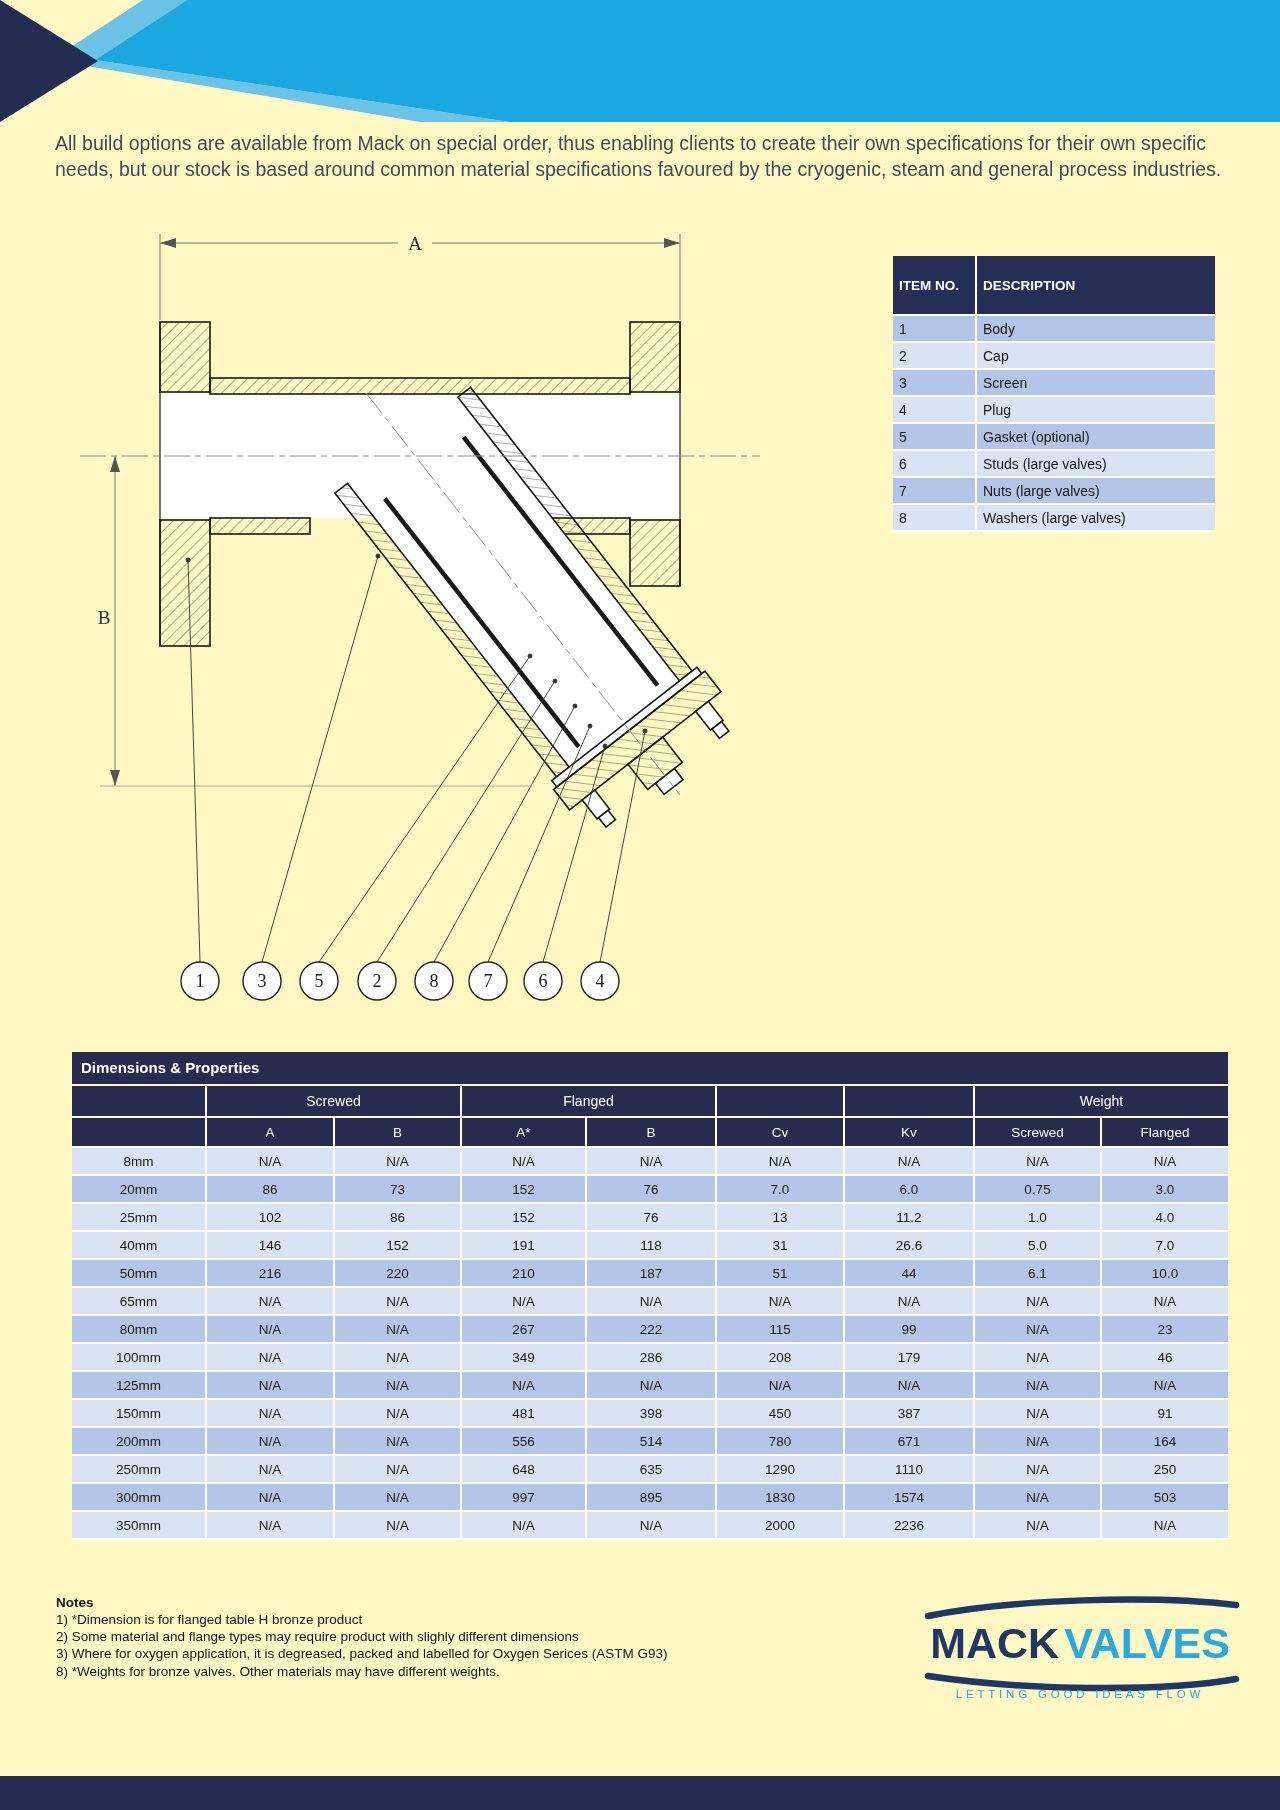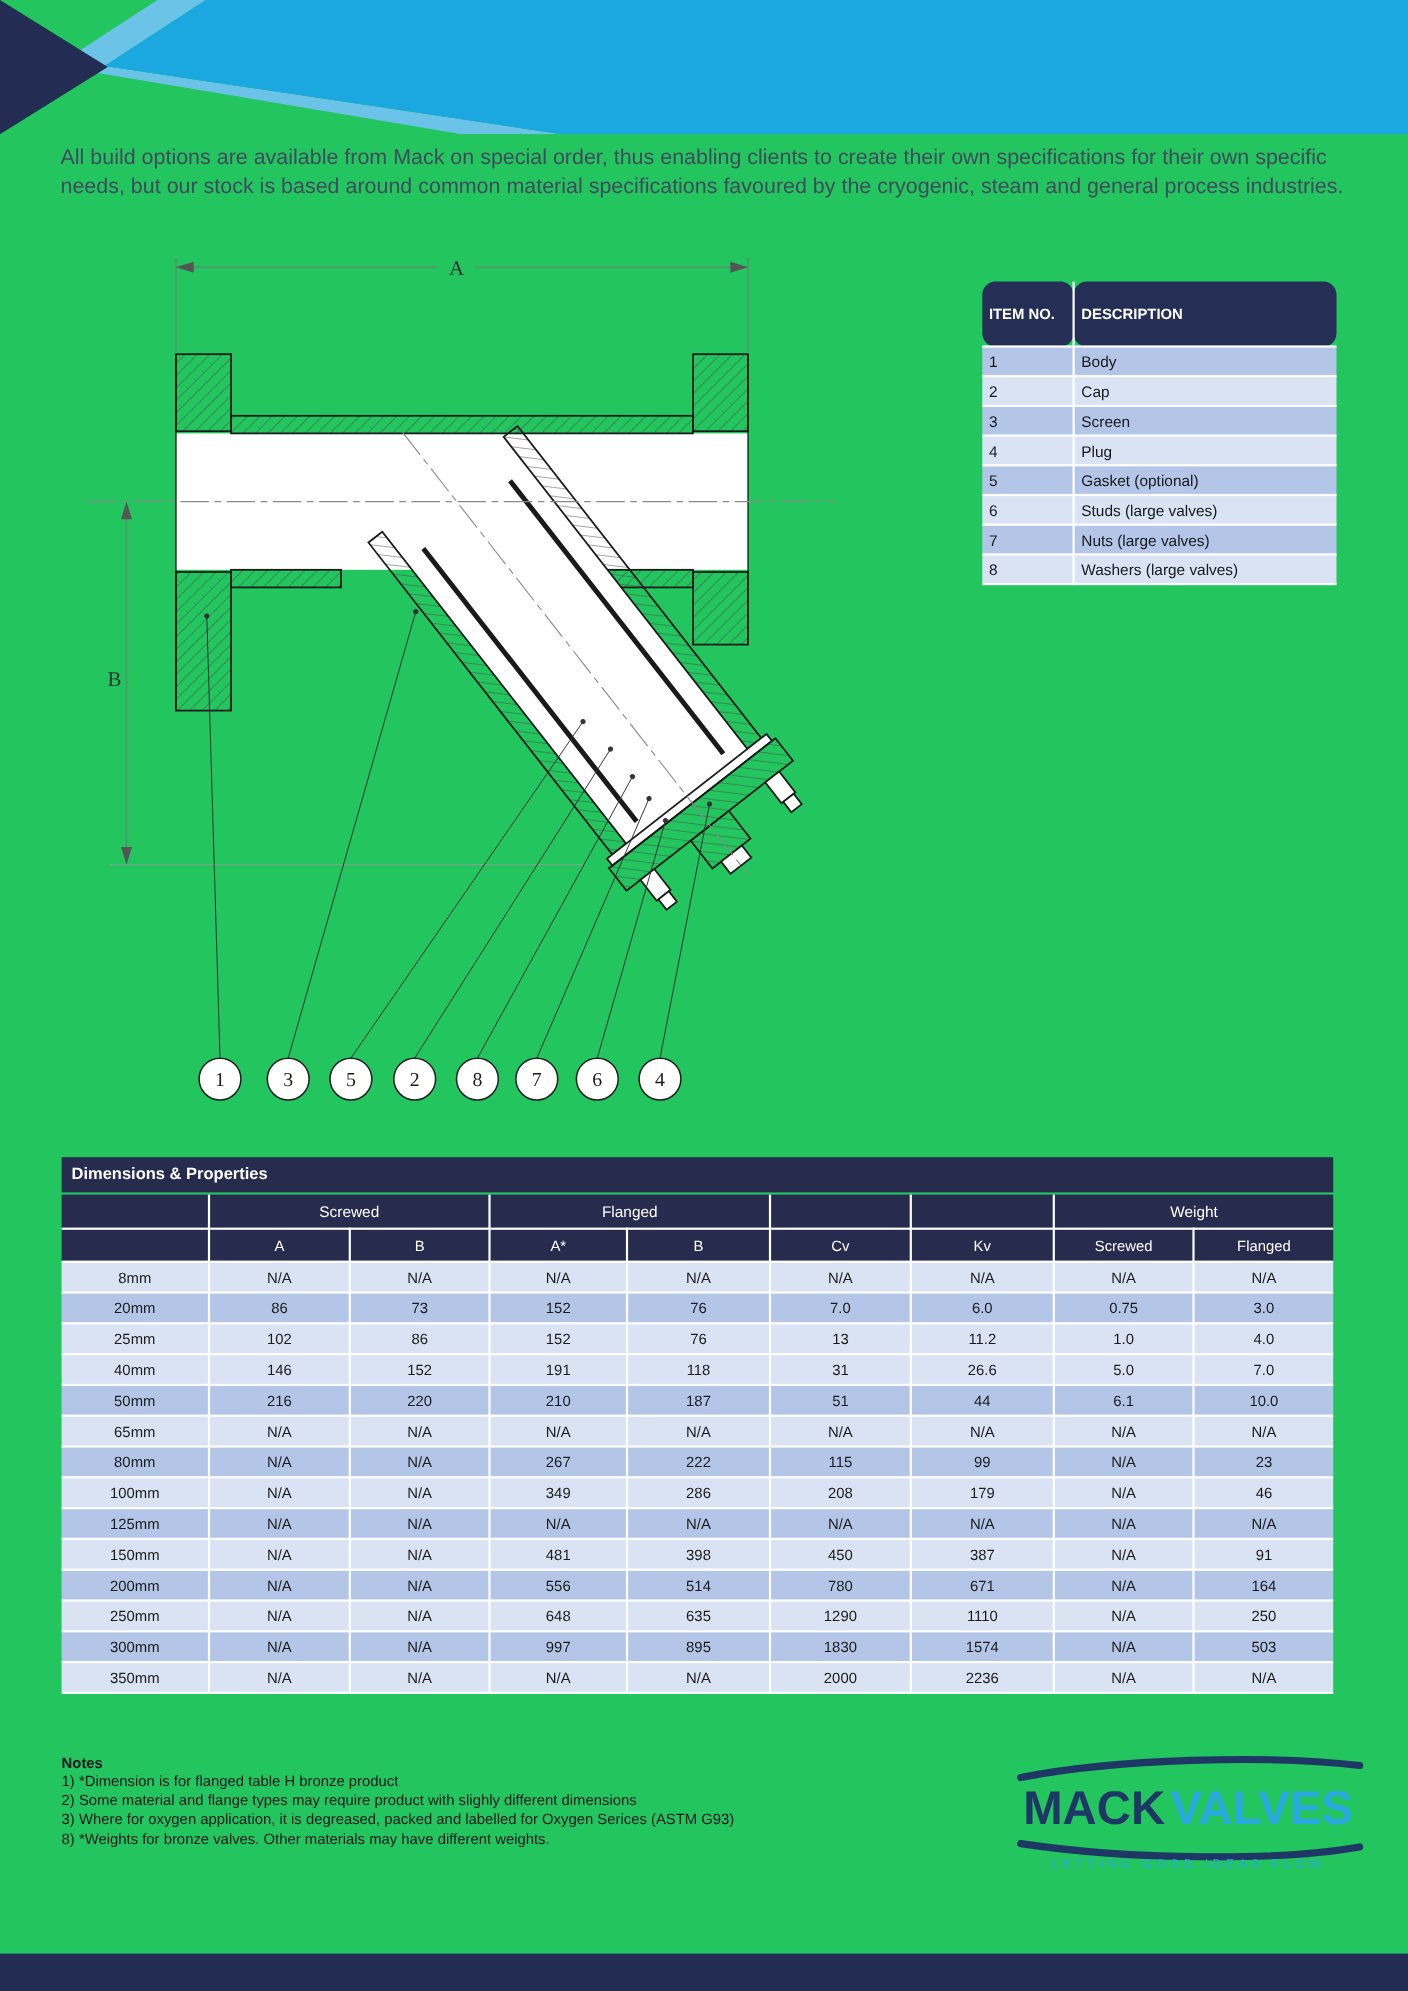--- a/index.html
+++ b/index.html
@@ -1,38 +1,38 @@
 <!DOCTYPE html>
 <html><head>
 <meta charset="utf-8">
 <style>
   html,body{margin:0;padding:0;background:#888;}
-  .page{position:relative;width:1280px;height:1810px;background:#22c55e;margin:0 auto;
+  .page{position:relative;width:1280px;height:1810px;background:#fef9c3;margin:0 auto;
         font-family:"Liberation Sans",sans-serif;overflow:hidden;}
   
   .banner{position:absolute;top:0;left:0;width:1280px;height:122px;}
   
   .intro{position:absolute;top:131px;left:55px;width:1170px;font-size:19.5px;
          line-height:1.32;color:#404b5c;}
   
   .diagram{position:absolute;top:226px;left:60px;}
   
   .item-table{position:absolute;top:256px;left:893px;width:322px;border-collapse:collapse;}
   .item-table th{background:#252e55;color:#fff;font-size:13.5px;font-weight:bold;
                  text-align:left;vertical-align:middle;padding:6px 6px;height:46px;
-                 border-right:2px solid #fff;border-bottom:2px solid #fff;border-radius:12px;}
+                 border-right:2px solid #fff;border-bottom:2px solid #fff;}
   .item-table th:last-child{border-right:none;}
   .item-table td{font-size:14px;color:#16181c;padding:3px 6px;height:19px;
                  border-right:2px solid #fff;border-bottom:2px solid #fff;vertical-align:middle;}
   .item-table td:last-child{border-right:none;}
   .item-table tr.dark td{background:#b4c6e7;}
   .item-table tr.light td{background:#dae3f3;}
   .col-itemno{width:70px;}
   
-  .dp{position:absolute;top:1052px;left:56px;width:1156px;}
+  .dp{position:absolute;top:1052px;left:72px;width:1156px;}
   .dp-title{background:#272b4d;color:#fff;font-size:15px;font-weight:bold;
             padding:7px 9px;height:18px;}
   .dp-table{width:1156px;border-collapse:collapse;table-layout:fixed;margin-top:2px;padding-left:39px;}
   .dp-table td{border-right:2px solid #fff;border-bottom:2px solid #fff;text-align:center;
                vertical-align:middle;}
   .dp-table td:last-child{border-right:none;}
   .dp-table tr.grp td,.dp-table tr.hdr td{background:#272b4d;color:#fff;font-size:14px;}
   .dp-table tr.grp td{height:28px;}
   .dp-table tr.hdr td{height:26px;font-size:13.5px;}
   .dp-table tr.dark td{background:#b4c6e7;}

